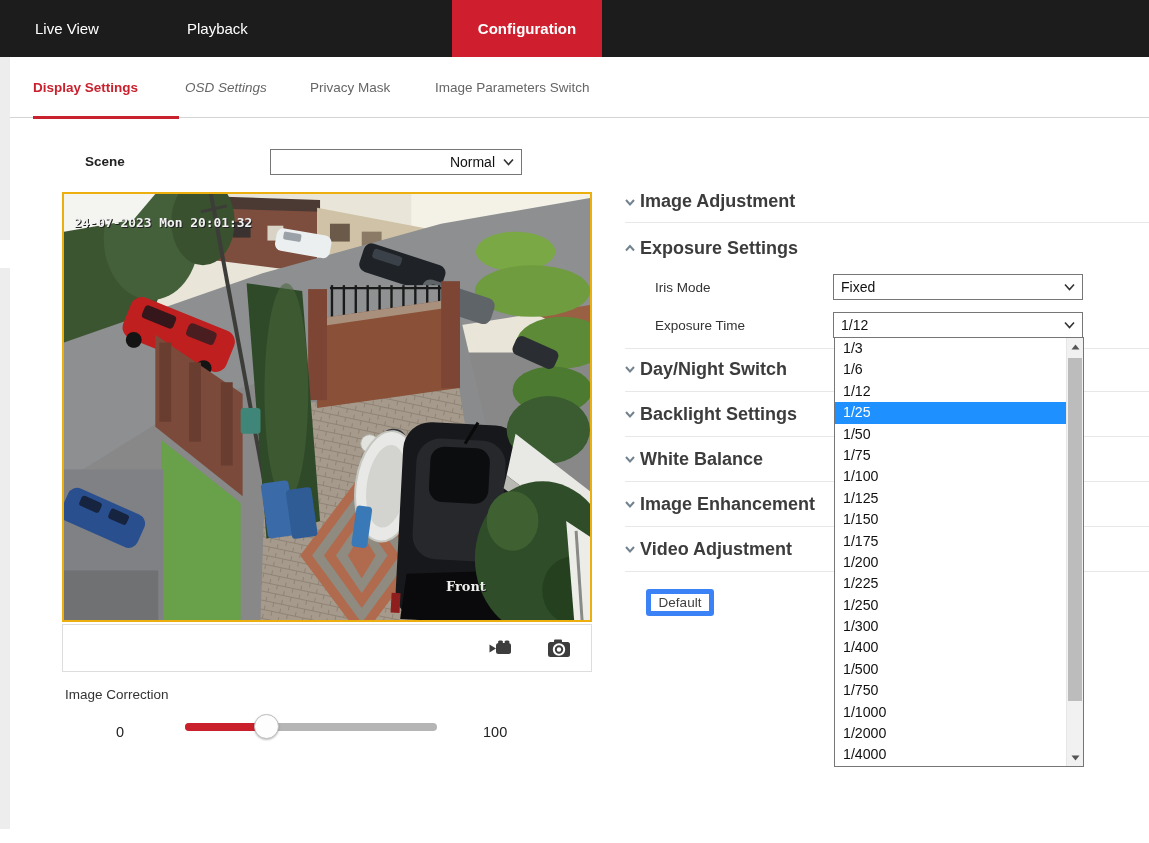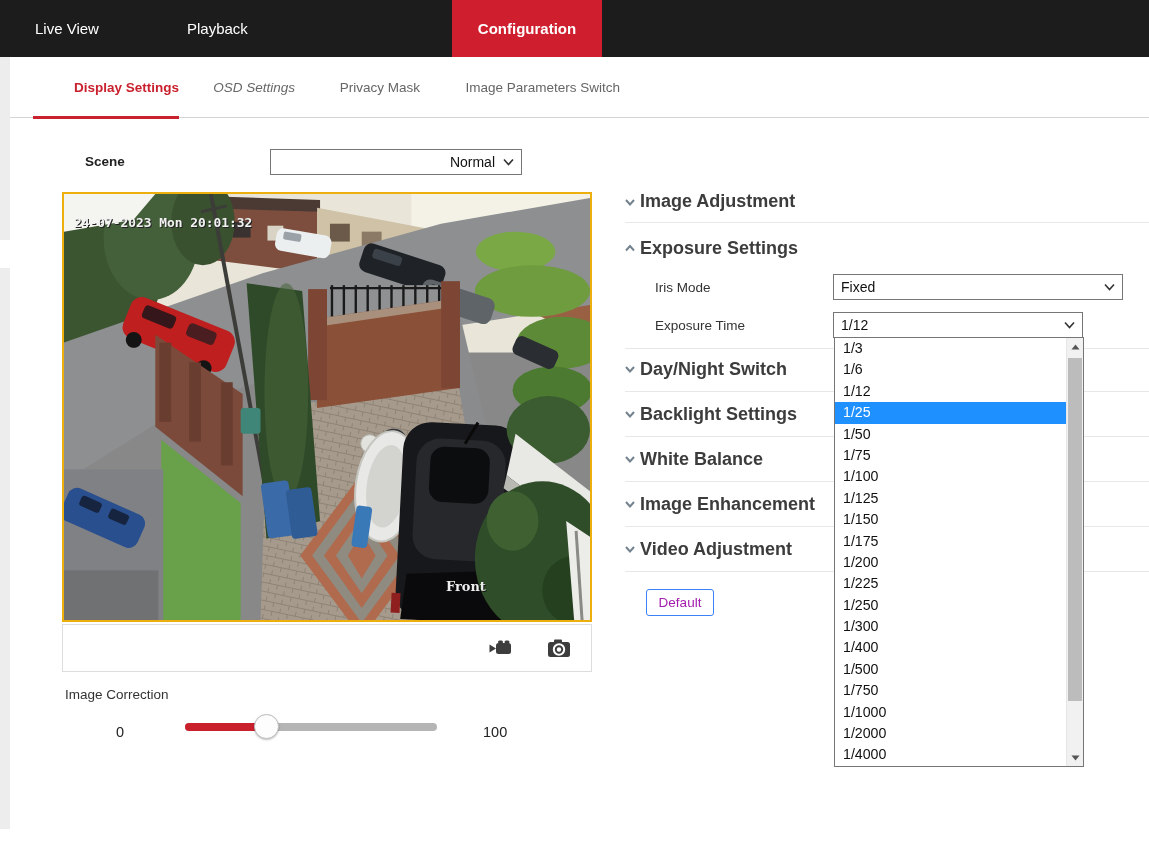--- a/index.html
+++ b/index.html
@@ -13,21 +13,21 @@
   .topnav{position:absolute;top:0;left:0;width:1149px;height:57px;background:#1c1c1c;}
   .navitem{position:absolute;top:0;height:57px;line-height:57px;color:#ffffff;font-size:15px;cursor:pointer;}
   .navitem.active{background:#cf1f2e;width:150px;text-align:center;font-weight:bold;}
 
   
   .leftstrip{position:absolute;left:0;top:57px;width:10px;height:772px;background:#ededed;}
   .leftstrip .gap{position:absolute;left:0;top:183px;width:10px;height:28px;background:#ffffff;}
 
   
   .tabsbar{position:absolute;left:10px;top:57px;right:0;height:60px;background:#fff;border-bottom:1px solid #d4d4d4;}
-  .tab{position:absolute;top:0;height:60px;display:flex;align-items:center;justify-content:flex-end;
+  .tab{position:absolute;top:0;height:60px;display:flex;align-items:center;justify-content:flex-start;
        font-size:13.5px;color:#666;cursor:pointer;}
   .tab.active{color:#c9212e;font-weight:bold;}
   .tab .underline{position:absolute;left:0;bottom:-2px;width:100%;height:3px;background:#c9212e;}
 
   
   .scene-label{position:absolute;left:85px;top:149px;height:26px;line-height:26px;font-size:13.5px;font-weight:bold;color:#222;}
 
   
   .sel{position:absolute;background:#fff;border:1px solid #767676;box-sizing:border-box;
        display:flex;align-items:center;padding:0 26px 0 7px;font-size:14px;color:#111;cursor:pointer;}
@@ -52,21 +52,21 @@
             background:#fdfdfd;border:1px solid #bdbdbd;box-sizing:border-box;
             box-shadow:0 1px 2px rgba(0,0,0,.25);cursor:pointer;}
 
   
   .sect-title{position:absolute;left:640px;font-size:18px;font-weight:bold;color:#3c3c3c;cursor:pointer;}
   .sect-chev{position:absolute;left:624px;width:12px;height:12px;cursor:pointer;}
   .divider{position:absolute;left:625px;width:524px;height:1px;background:#e8e8e8;}
   .fld-label{position:absolute;left:655px;font-size:13.5px;color:#333;}
 
   .default-btn{position:absolute;left:646px;top:589px;width:68px;height:27px;box-sizing:border-box;
-               background:#fff;border:1px solid #3b82f6;border-radius:3px;font-size:13.5px;color:#a21caf;
+               background:#fff;border:5px solid #3b82f6;border-radius:3px;font-size:13.5px;color:#404040;
                font-family:"Liberation Sans",sans-serif;cursor:pointer;}
 
   
   .listbox{position:absolute;left:834px;top:337px;width:250px;height:430px;box-sizing:border-box;
            background:#fff;border:1px solid #767676;z-index:30;}
   .opts{position:absolute;left:0;top:0;right:17px;bottom:0;overflow:hidden;}
   .opt{height:21.4px;line-height:21.4px;padding-left:8px;font-size:14.2px;color:#111;cursor:pointer;white-space:nowrap;}
   .opt.hl{background:#1e90ff;color:#fff;}
   .lb-scroll{position:absolute;right:0;top:0;bottom:0;width:17px;background:#f1f1f1;border-left:1px solid #e6e6e6;box-sizing:border-box;}
   .lb-btn{position:absolute;left:0;width:16px;height:17px;display:flex;align-items:center;justify-content:center;cursor:pointer;}
@@ -300,21 +300,21 @@
   </svg>
 <div class="sect-title" style="top:191px;">Image Adjustment</div>
 <div class="divider" style="top:222px;"></div>
 
 <svg class="sect-chev" style="top:242px;" viewBox="0 0 12 12">
   <polyline points="2,8.5 6,4 10,8.5" fill="none" stroke="#73828f" stroke-width="2"></polyline>
   </svg>
 <div class="sect-title" style="top:238px;">Exposure Settings</div>
 
 <div class="fld-label" style="top:280px;">Iris Mode</div>
-<div class="sel" style="left:833px;top:274px;width:290px;height:26px;">
+<div class="sel" style="left:833px;top:274px;width:250px;height:26px;">
   <span>Fixed</span>
   <svg width="11" height="8" viewBox="0 0 11 8">
     <polyline points="1,1.5 5.5,6.5 10,1.5" fill="none" stroke="#333" stroke-width="1.6"></polyline>
     </svg>
 </div>
 
 <div class="fld-label" style="top:318px;">Exposure Time</div>
 <div class="sel" style="left:833px;top:312px;width:250px;height:26px;">
   <span>1/12</span>
   <svg width="11" height="8" viewBox="0 0 11 8">

